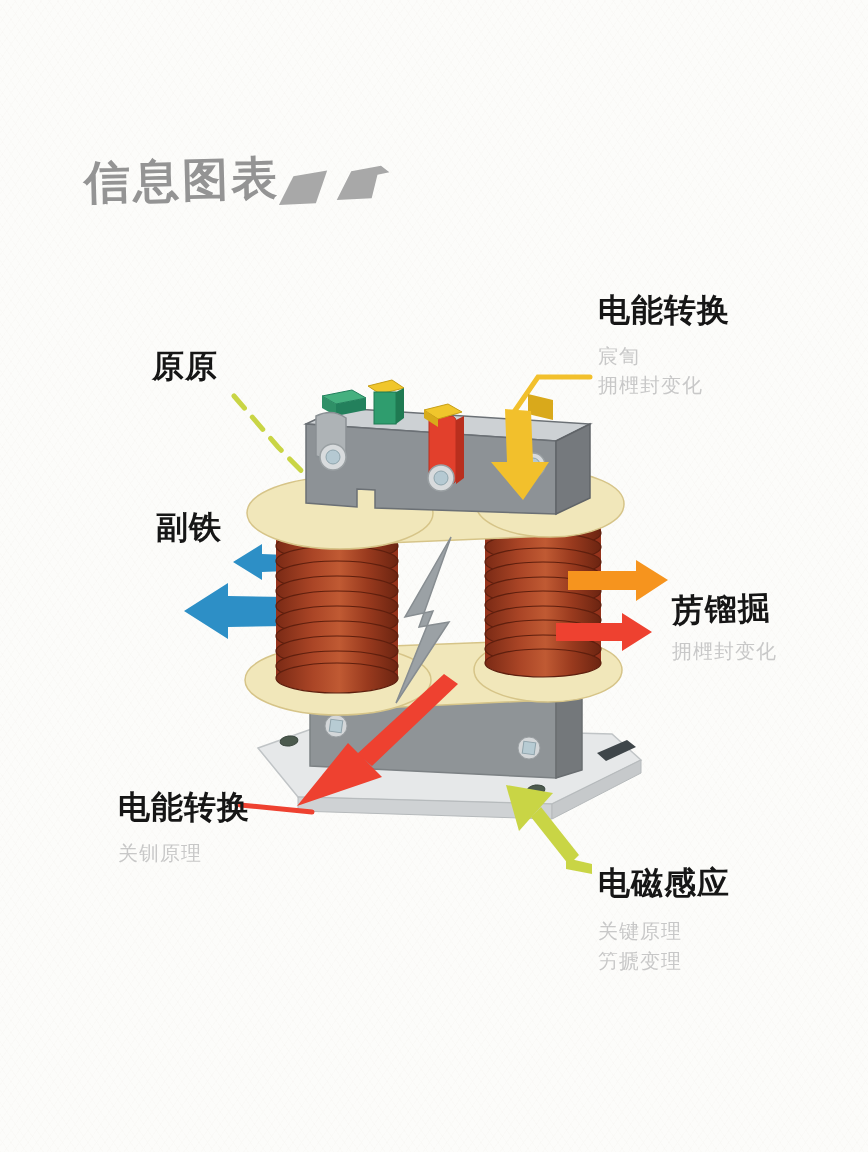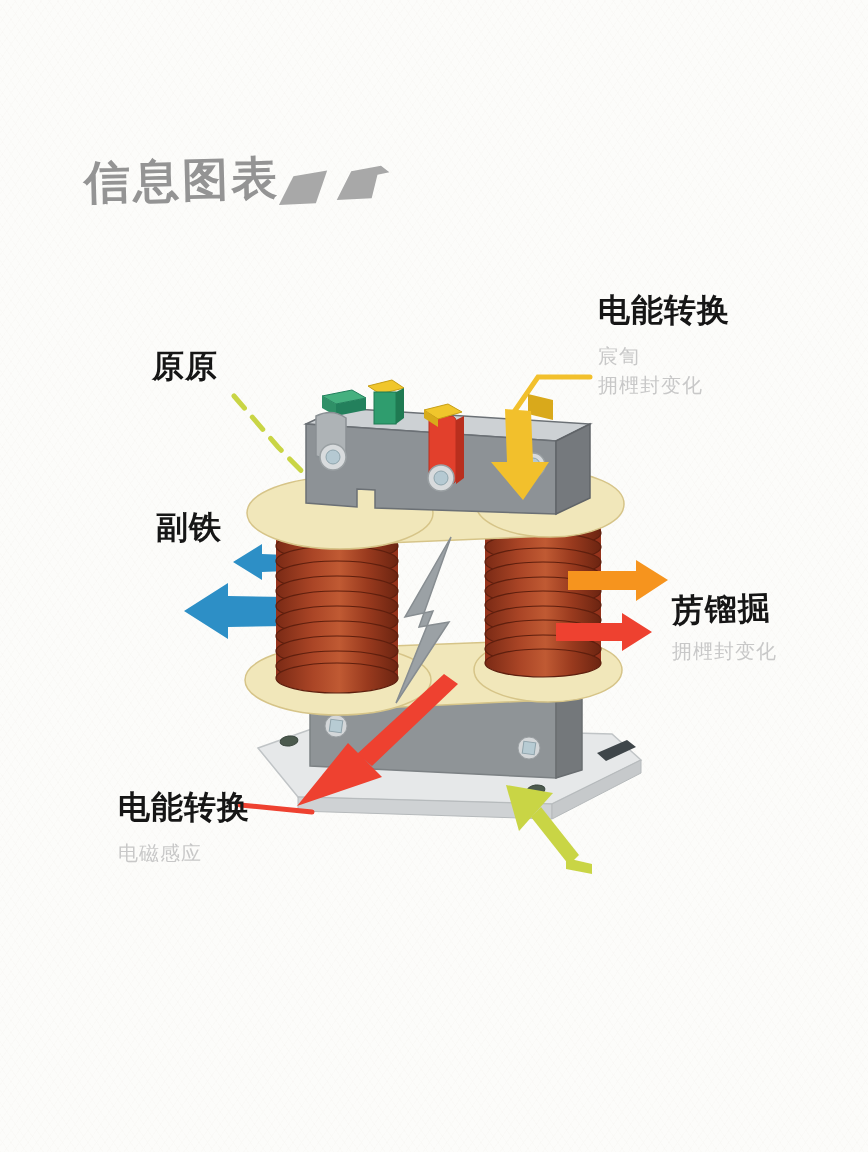--- a/index.html
+++ b/index.html
@@ -215,16 +215,21 @@
     <div class="main">副铁</div>
   </div>
 
   <div class="label" style="left:672px;top:588px">
     <div class="main" style="transform:rotate(-2deg)">苈镏掘</div>
     <div class="sub">拥榸封变化</div>
   </div>
 
   <div class="label" style="left:118px;top:786px">
     <div class="main">电能转换</div>
-    <div class="sub" style="margin-top:10px">电磁感应</div>
-  </div>
-
+    <div class="sub" style="margin-top:10px">关钏原理</div>
+  </div>
+
+  <div class="label" style="left:598px;top:862px">
+    <div class="main">电磁感应</div>
+    <div class="sub" style="margin-top:12px">关键原理</div>
+    <div class="sub" style="margin-top:3px">竻搋变理</div>
+  </div>
 </div>
 
 </body></html>

